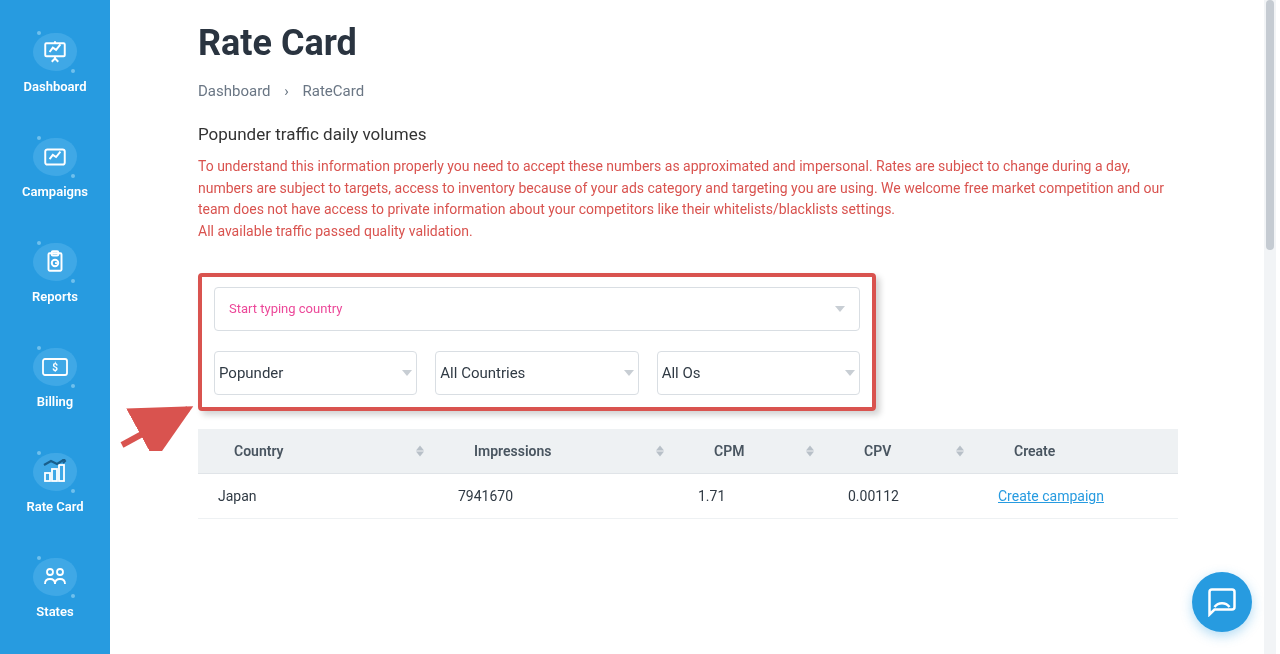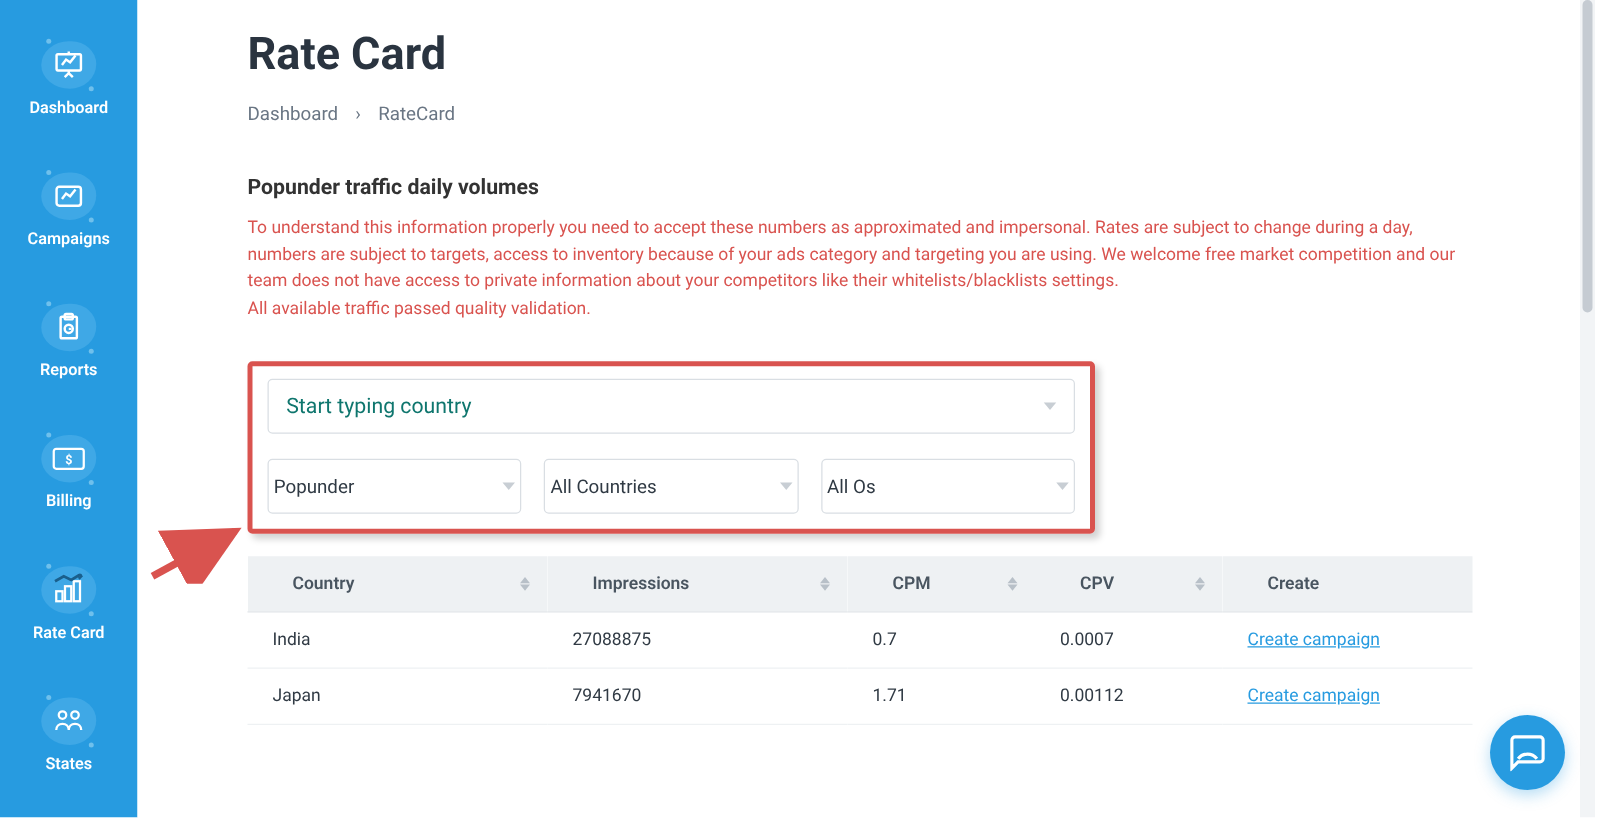--- a/index.html
+++ b/index.html
@@ -10,30 +10,30 @@
 .sidebar-item .icon-wrap { width: 42px; height: 42px; display: flex; align-items: center; justify-content: center; position: relative; }
 .sidebar-item .label { font-size: 13px; font-weight: 600; margin-top: 6px; color: #fff; }
 .sidebar-item.active .label, .sidebar-item .label { color: #fff; }
 .icon-bg { position: absolute; width: 44px; height: 38px; background: #3fa8e6; border-radius: 50% 45% 48% 52% / 50% 48% 52% 50%; }
 .icon-bg.dots::before, .icon-bg.dots::after { content: ""; position: absolute; width: 4px; height: 4px; background: #6fc0ec; border-radius: 50%; }
 .icon-bg.dots::before { top: -2px; left: 4px; }
 .icon-bg.dots::after { bottom: -2px; right: 2px; }
 
 .main { position: absolute; left: 110px; top: 0; right: 18px; height: 654px; background: #fff; padding: 22px 40px 0 88px; overflow: hidden; }
 .page-title { font-size: 36px; font-weight: 700; color: #2a3440; margin-bottom: 18px; }
-.breadcrumb { font-size: 15px; color: #6a7684; margin-bottom: 40px; }
+.breadcrumb { font-size: 15px; color: #6a7684; margin-bottom: 24px; }
 .breadcrumb .home { color: #6a7684; }
 .breadcrumb .sep { margin: 0 10px; color: #6a7684; }
 .breadcrumb .current { color: #6a7684; }
 
-.section-title { font-size: 17px; font-weight: 700; color: #333; margin-bottom: 12px; }
+.section-title { font-size: 17px; font-weight: 400; color: #333; margin-bottom: 12px; }
 .warning { font-size: 14px; color: #d9534f; line-height: 1.55; margin-bottom: 30px; max-width: 980px; }
 
 .filter-box { border: 4px solid #d9534f; border-radius: 4px; padding: 10px 12px 12px 12px; width: 678px; box-shadow: 4px 4px 6px rgba(0,0,0,0.18); margin-bottom: 18px; position: relative; }
-.select-wide { width: 100%; height: 44px; border: 1px solid #d9dee3; border-radius: 4px; display: flex; align-items: center; justify-content: space-between; padding: 0 14px; color: #0f766e; font-size: 17px; cursor: pointer; background: #fff; margin-bottom: 20px; }
+.select-wide { width: 100%; height: 44px; border: 1px solid #d9dee3; border-radius: 4px; display: flex; align-items: center; justify-content: space-between; padding: 0 14px; color: #ec4899; font-size: 13px; cursor: pointer; background: #fff; margin-bottom: 20px; }
 .select-row { display: flex; gap: 18px; }
 .select-small { flex: 1; height: 44px; border: 1px solid #d9dee3; border-radius: 4px; display: flex; align-items: center; justify-content: space-between; padding: 0 4px; color: #303a44; font-size: 15px; cursor: pointer; background: #fff; }
 .caret { width: 0; height: 0; border-left: 5px solid transparent; border-right: 5px solid transparent; border-top: 6px solid #c8ced4; }
 
 .arrow-annotation { position: absolute; left: -86px; top: 124px; width: 96px; height: 50px; pointer-events: none; }
 
 .table { width: 980px; border-collapse: collapse; }
 .table th { background: #eef1f3; text-align: left; padding: 14px 36px; font-size: 14px; font-weight: 600; color: #495560; border-bottom: 1px solid #e0e4e8; position: relative; }
 .table th .sort { position: absolute; right: 14px; top: 50%; transform: translateY(-50%); display: flex; flex-direction: column; gap: 1px; }
 .table th .sort .up, .table th .sort .down { width: 0; height: 0; border-left: 4px solid transparent; border-right: 4px solid transparent; }
@@ -202,27 +202,20 @@
               <span class="down"></span>
             </span>
         </th>
         <th style="width:200px">
           <span>Create</span>
         </th>
       </tr>
     </thead>
     <tbody id="tbody">
         <tr>
-          <td>India</td>
-          <td>27088875</td>
-          <td>0.7</td>
-          <td>0.0007</td>
-          <td><a href="#">Create campaign</a></td>
-        </tr>
-        <tr>
           <td>Japan</td>
           <td>7941670</td>
           <td>1.71</td>
           <td>0.00112</td>
           <td><a href="#">Create campaign</a></td>
         </tr>
       </tbody>
   </table>
 </div>
 

